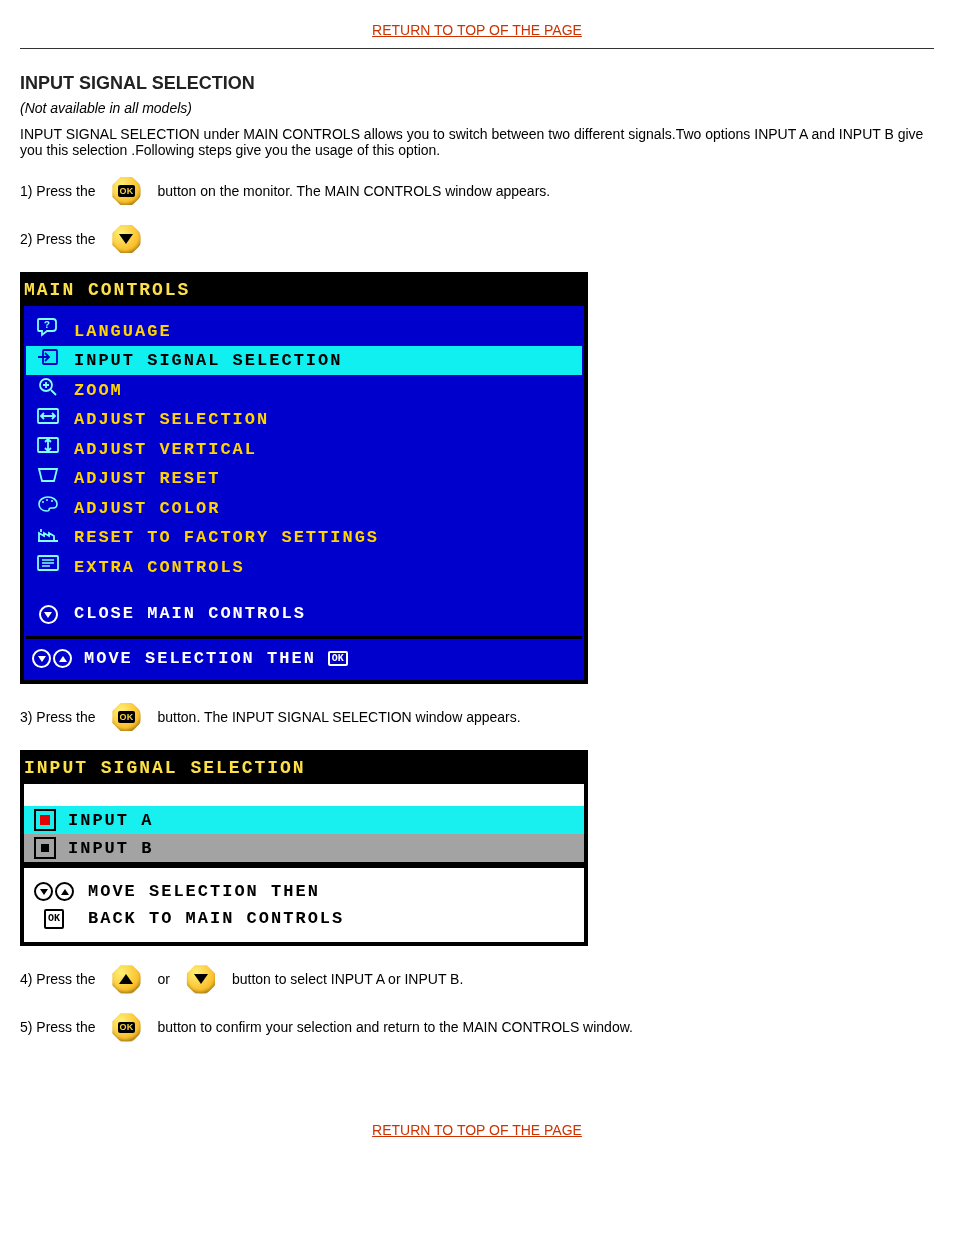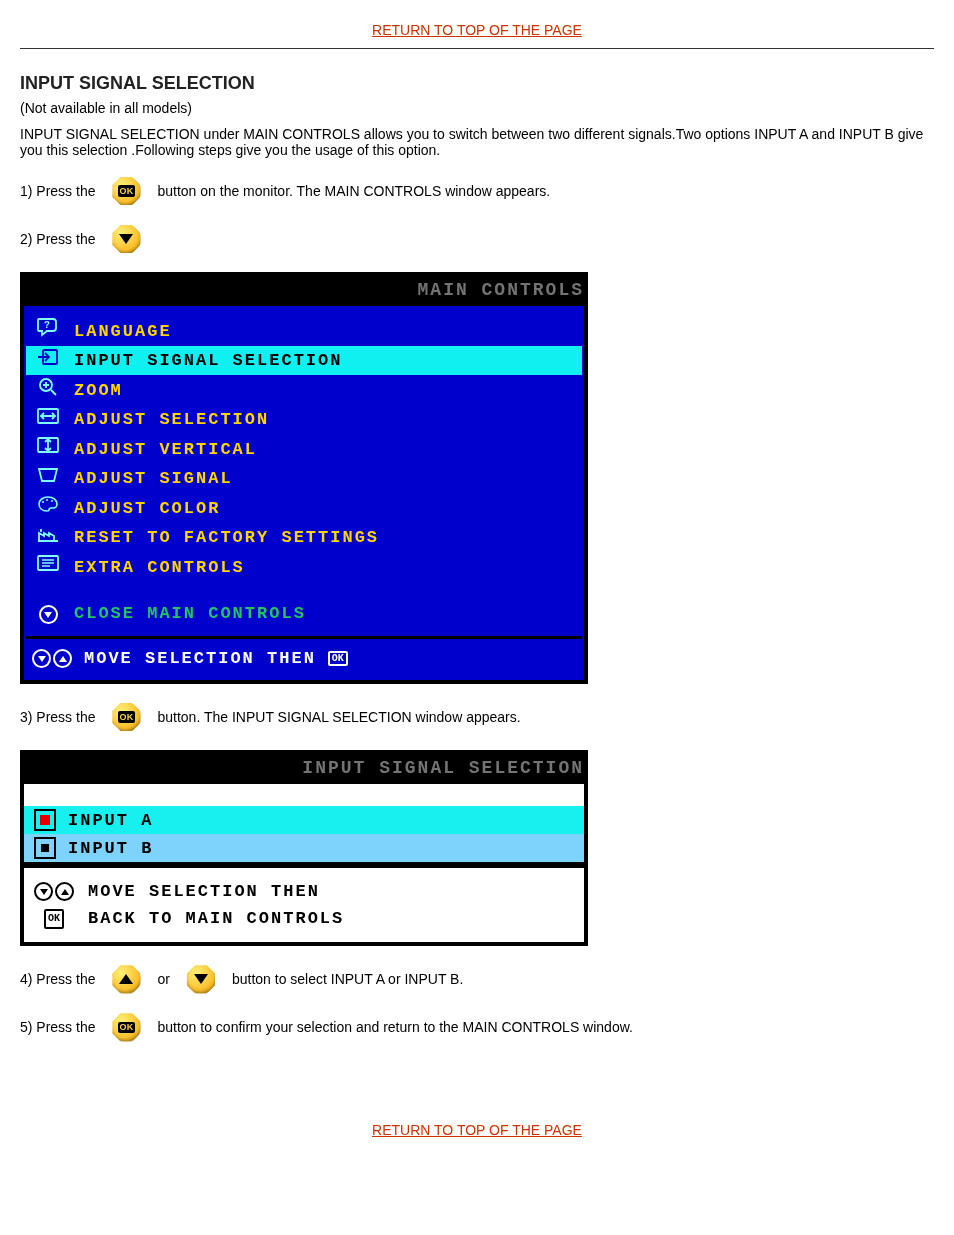--- a/index.html
+++ b/index.html
@@ -1,53 +1,53 @@
 <!DOCTYPE html>
 <html><head>
 <meta charset="utf-8">
 <style>
   :root { --osd-w: 568px; }
   html,body{margin:0;padding:0;background:#fff;font-family:"Times New Roman",Times,serif;color:#000;}
   .page{width:954px;margin:0 auto;padding:12px 20px 60px 20px;box-sizing:border-box;}
   .top-link{font-family:Verdana,Arial,sans-serif;font-size:14px;color:#cc3300;text-decoration:underline;text-align:center;margin:10px 0;}
   .rule{border:none;border-top:1px solid #333;margin:6px 0 24px 0;}
   h2{font-family:Verdana,Arial,sans-serif;font-weight:700;font-size:18px;color:#222;margin:0 0 6px 0;}
-  .ital{font-size:14px;margin:0 0 10px 0;font-family:Verdana,Arial,sans-serif;}
+  .ital{font-style:italic;font-size:14px;margin:0 0 10px 0;font-family:Verdana,Arial,sans-serif;}
   .below{font-family:Verdana,Arial,sans-serif;font-size:14px;margin:10px 0 18px 0;}
   .step{display:flex;align-items:center;gap:16px;margin:18px 0;font-family:Verdana,Arial,sans-serif;font-size:14px;}
   .step .pre{white-space:nowrap;}
   .step .post{white-space:normal;}
   .btn-icon{width:30px;height:30px;display:inline-flex;align-items:center;justify-content:center;background:radial-gradient(circle at 35% 30%, #fff176 0%, #fbc02d 60%, #b38600 100%);border-radius:50%;box-shadow:0 1px 1px rgba(0,0,0,.4), inset 0 -2px 3px rgba(0,0,0,.25);position:relative;clip-path:polygon(30% 3%,70% 3%,97% 30%,97% 70%,70% 97%,30% 97%,3% 70%,3% 30%);}
   .btn-icon .ok-chip{font:900 9px Arial;background:#000;color:#f7d23a;padding:1.5px 2px 1px 2px;border-radius:2px;letter-spacing:.2px;line-height:1;}
   .btn-icon .tri-up,.btn-icon .tri-down{width:0;height:0;border-left:7px solid transparent;border-right:7px solid transparent;}
   .btn-icon .tri-up{border-bottom:10px solid #000;}
   .btn-icon .tri-down{border-top:10px solid #000;}
   
   .osd{width:var(--osd-w);background:#000;padding:4px;box-sizing:border-box;font-family:"Lucida Console","Courier New",monospace;font-weight:700;letter-spacing:2px;font-size:17px;margin:6px 0;}
-  .osd .titlebar{background:#000;color:#737373;text-align:right;padding:4px 0 6px;font-size:18px;}
+  .osd .titlebar{background:#000;color:#fde047;text-align:left;padding:4px 0 6px;font-size:18px;}
   
   .osd-main .body{background:#0000cc;padding:10px 2px 6px 2px;}
   .row{display:flex;align-items:center;gap:10px;padding:1px 6px 0 6px;line-height:1.5;}
   .row .gly{width:32px;text-align:center;}
   .row .lbl{flex:1;}
   .osd-main .row{color:#ffd400;}
   .osd-main .row .gly{color:#80ffff;}
   .osd-main .row.sel{background:#10f0f0;color:#000;}
   .osd-main .row.sel .gly{color:#0000cc;}
-  .osd-main .close-row{margin-top:18px;color:#22c55e;}
+  .osd-main .close-row{margin-top:18px;color:#ffffff;}
   .osd-main .close-row .glyw{color:#fff;}
   .osd-main .footer{border-top:3px solid #000;margin-top:10px;padding:10px 6px 6px 6px;color:#fff;display:flex;align-items:center;gap:12px;}
   .osd-main .footer .okbox{border:2px solid #fff;border-radius:2px;font-size:10px;padding:0 2px;letter-spacing:0;}
   .mini{display:inline-flex;gap:2px;}
   .mini .arr{border:2px solid currentColor;border-radius:50%;width:15px;height:15px;display:inline-flex;align-items:center;justify-content:center;}
   .mini .arr .t{width:0;height:0;border-left:4px solid transparent;border-right:4px solid transparent;}
   .mini .arr .tu{border-bottom:6px solid currentColor;}
   .mini .arr .td{border-top:6px solid currentColor;}
   
-  .osd-input .body{background:#7dd3fc;color:#000;}
+  .osd-input .body{background:#a3a3a3;color:#000;}
   .osd-input .strip{height:22px;background:#fff;}
   .osd-input .irow{display:flex;align-items:center;gap:12px;padding:3px 10px;}
   .osd-input .irow.sel{background:#18f0f0;}
   .osd-input .chk{width:18px;height:18px;border:2px solid #000;display:inline-flex;align-items:center;justify-content:center;}
   .osd-input .chk .sq{width:10px;height:10px;}
   .osd-input .irow.sel .chk .sq{background:#e40000;}
   .osd-input .irow:not(.sel) .chk .sq{background:#000;width:8px;height:8px;}
   .osd-input .sep{height:6px;background:#000;}
   .osd-input .foot{background:#fff;padding:10px 8px 10px 8px;}
   .osd-input .fline{display:flex;align-items:center;gap:12px;line-height:1.6;}
@@ -117,21 +117,21 @@
         <span class="gly"><svg class="gly-svg" viewBox="0 0 24 20">
               <rect x="2" y="3" width="20" height="14" rx="1" fill="none" stroke="currentColor" stroke-width="1.8"></rect>
               <path d="M12 5v10M9 7l3-3 3 3M9 13l3 3 3-3" fill="none" stroke="currentColor" stroke-width="1.8"></path>
             </svg></span>
         <span class="lbl">ADJUST VERTICAL</span>
       </div>
       <div class="row">
         <span class="gly"><svg class="gly-svg" viewBox="0 0 24 20">
               <path d="M3 4h18l-3 12H6z" fill="none" stroke="currentColor" stroke-width="1.8"></path>
             </svg></span>
-        <span class="lbl">ADJUST SIGNAL</span>
+        <span class="lbl">ADJUST RESET</span>
       </div>
       <div class="row">
         <span class="gly"><svg class="gly-svg" viewBox="0 0 24 20">
               <path d="M12 3c5 0 9 3 9 7 0 3-2 4-4 4h-2c-1 0-2 1-2 2s-1 1-2 1c-5 0-8-3-8-7s4-7 9-7z" fill="none" stroke="currentColor" stroke-width="1.6"></path>
               <circle cx="7" cy="8" r="1" fill="currentColor"></circle>
               <circle cx="11" cy="6" r="1" fill="currentColor"></circle>
               <circle cx="16" cy="7" r="1" fill="currentColor"></circle>
             </svg></span>
         <span class="lbl">ADJUST COLOR</span>
       </div>

